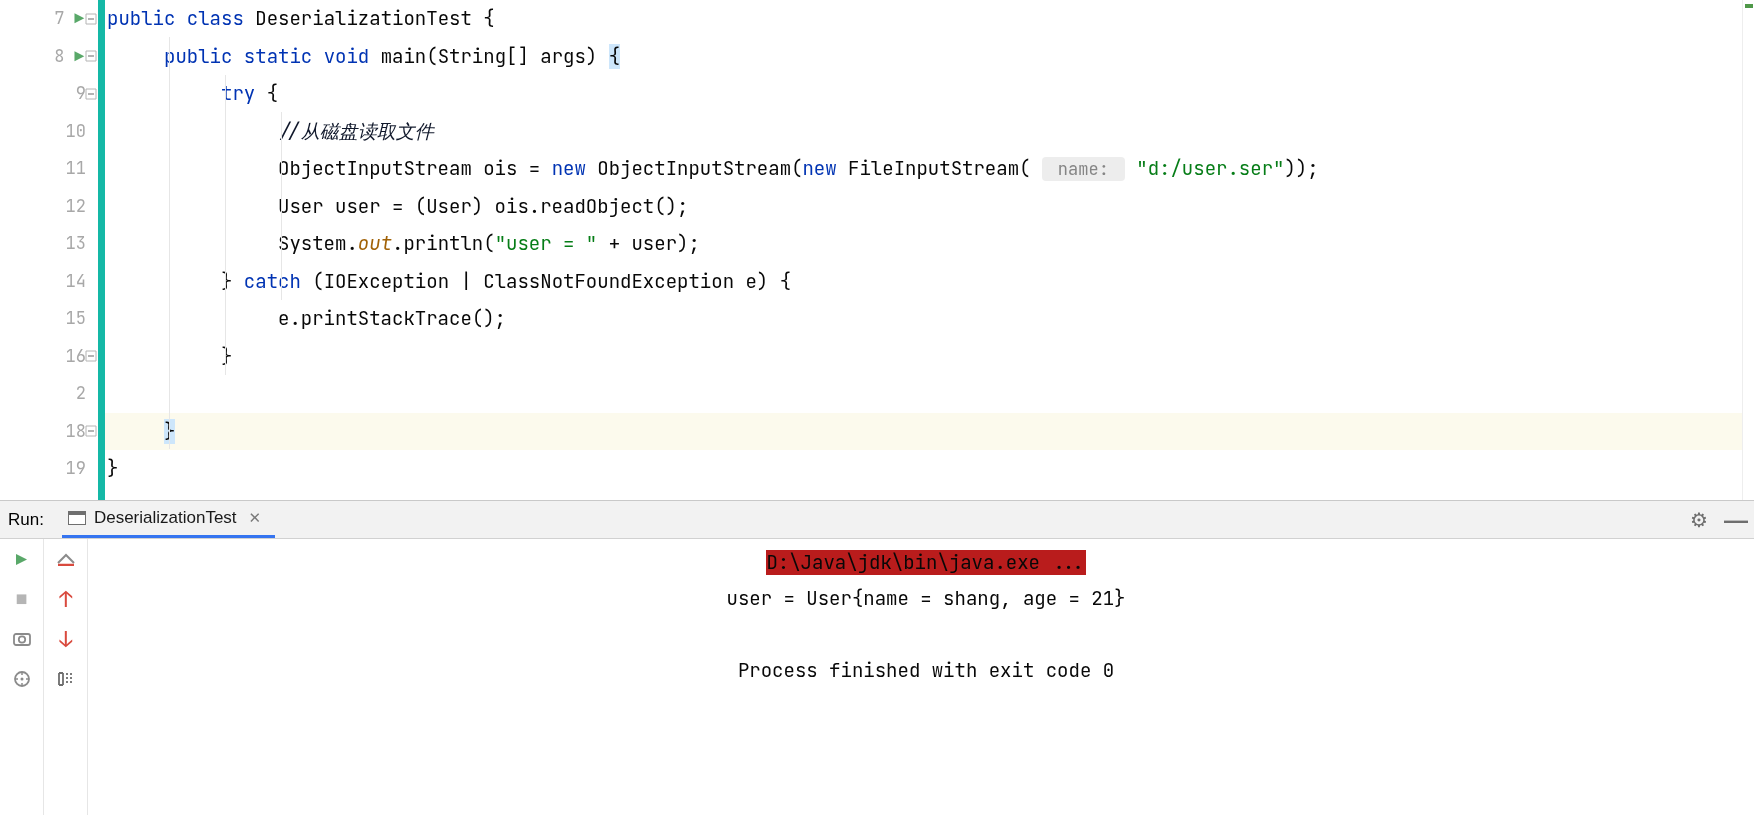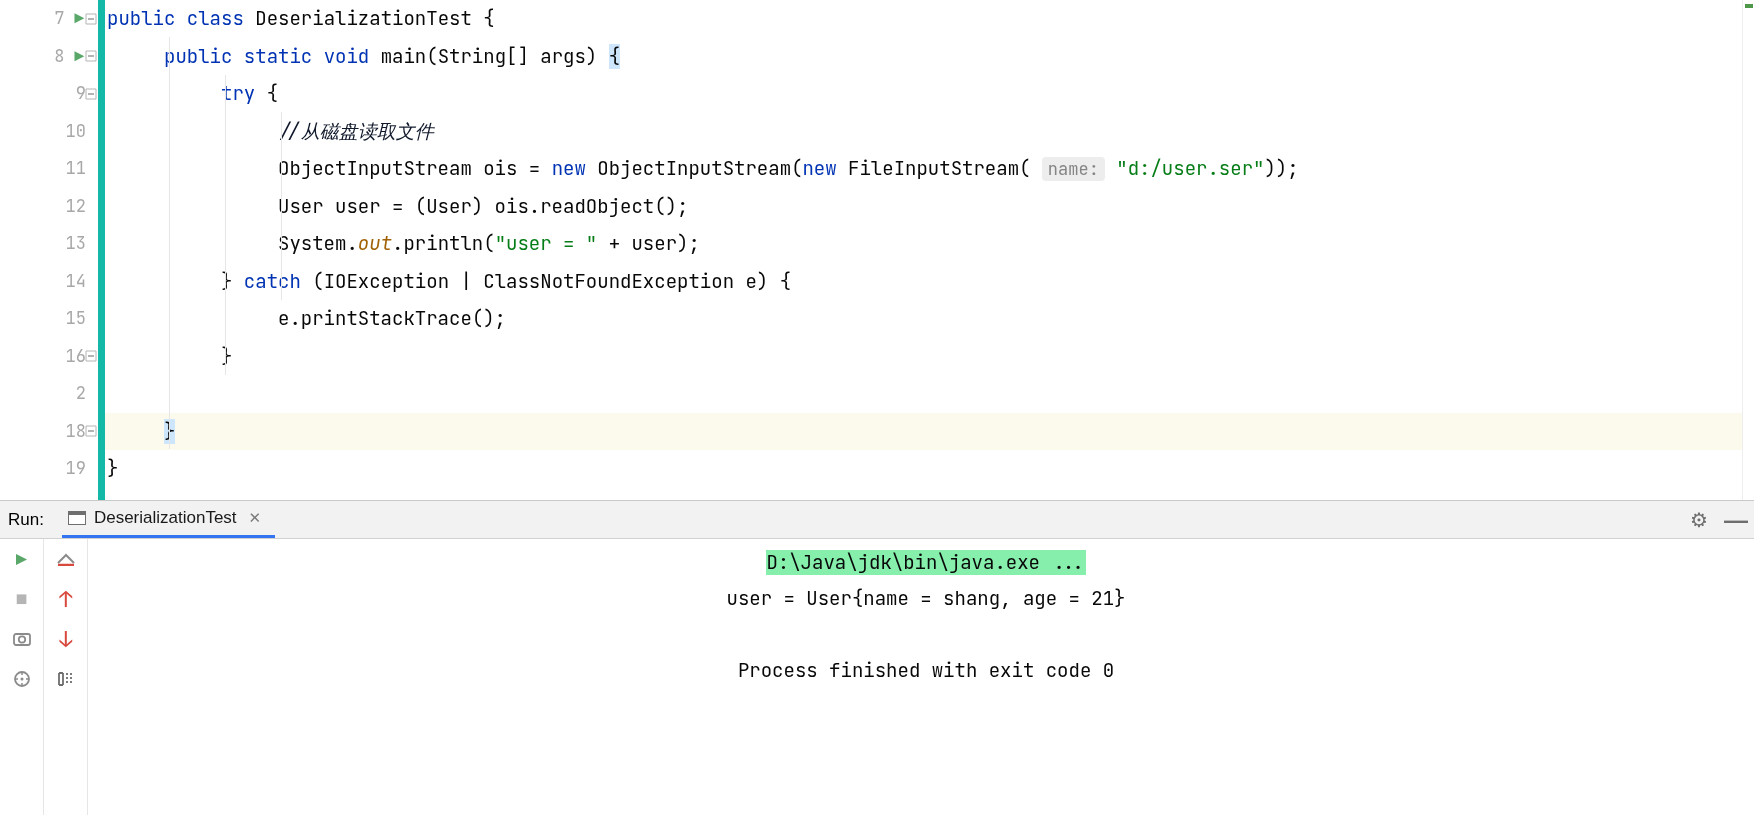--- a/index.html
+++ b/index.html
@@ -66,21 +66,21 @@
   }
   .hl-line { background: #FCFAED; }
   .kw { color: #0033B3; }
   .str { color: #067D17; }
   .cm { color: #0f172a; font-style: italic; }
   .field { color: #a16207; font-style: italic; }
   .paramhint {
     background: #EDEDED;
     color: #858585;
     border-radius: 4px;
-    padding: 1px 6px;
+    padding: 1px 16px;
     font-size: 17px;
     font-style: normal;
   }
   .brace-hl { background: #CDE6FB; }
   .rt-gutter {
     width: 12px;
     background: #ffffff;
     border-left: 1px solid #eee;
   }
   .rt-mark {
@@ -154,21 +154,21 @@
   .ico { width: 20px; height: 20px; display:flex; align-items:center; justify-content:center; color:#6E6E6E; }
   .console {
     flex: 1;
     padding: 6px 10px 0 20px;
     font-family: "JetBrains Mono", Consolas, monospace;
     font-size: 19px;
     line-height: 36px;
     color: #080808;
     white-space: pre;
   }
-  .cmd-hl { background: #86efac; }
+  .cmd-hl { background: #b91c1c; }
   .indent-guide {
     position: absolute;
     top: 0;
     bottom: 0;
     width: 1px;
     background: #E6E6E6;
   }
 </style>
 </head>
 <body>

